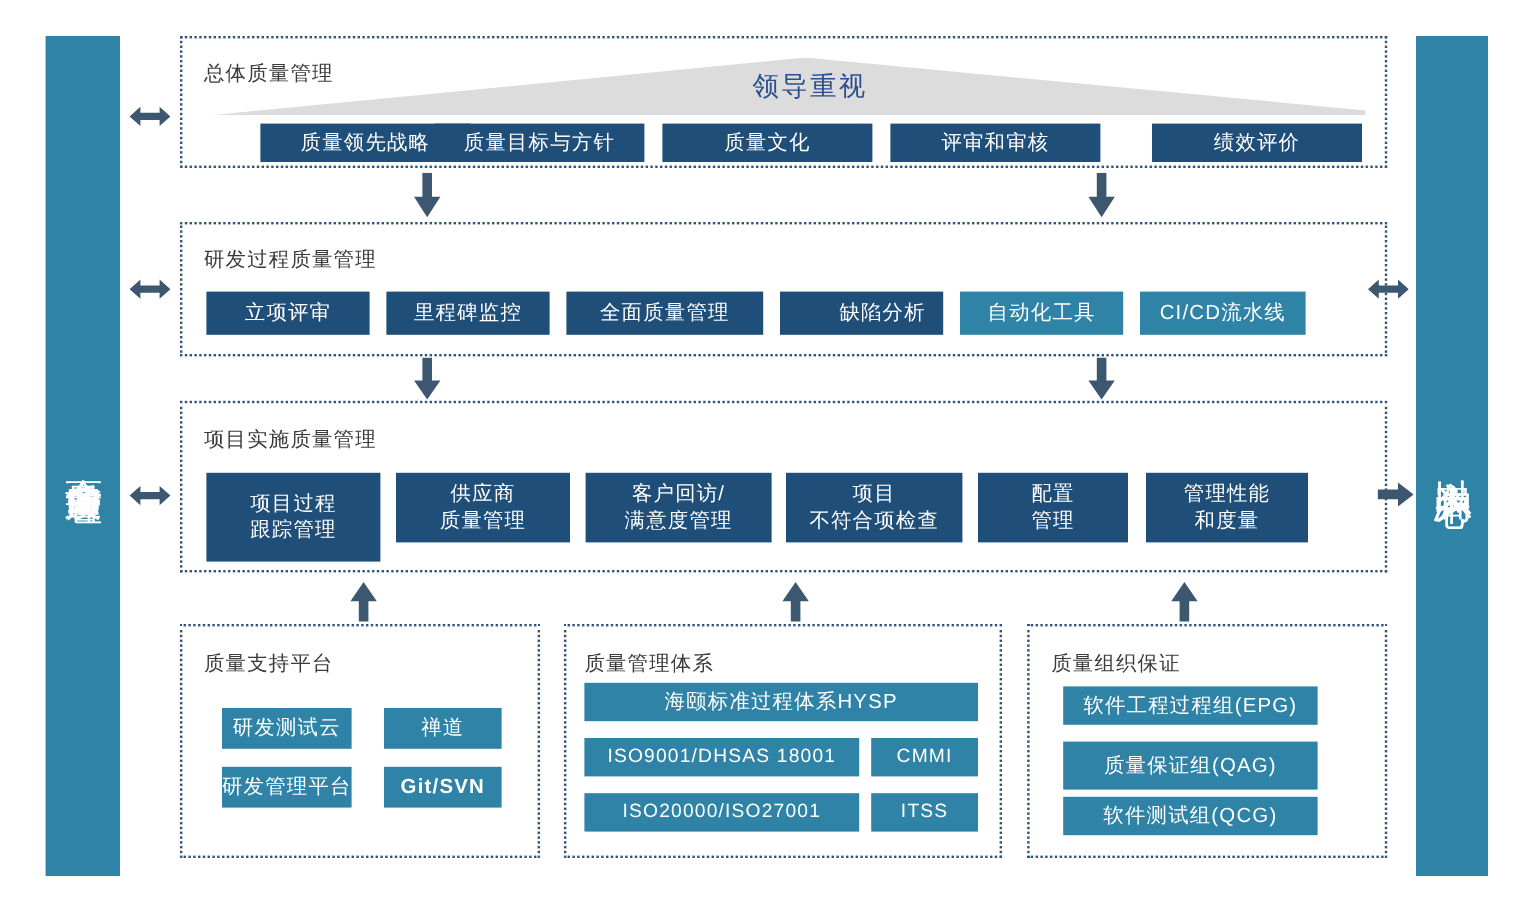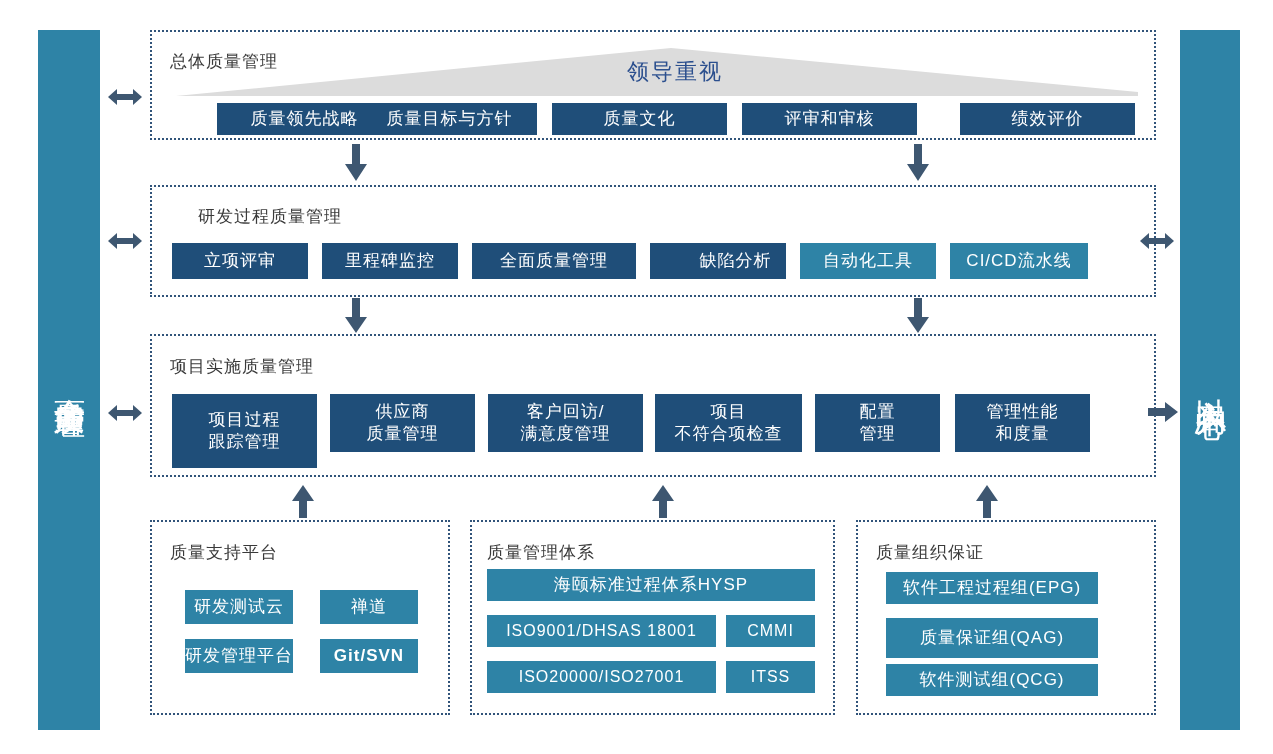--- a/index.html
+++ b/index.html
@@ -108,21 +108,21 @@
   <div class="banner-label" id="banner-label">领导重视</div>
 
   <div class="chip" style="left:172px; top:103px; width:175px; height:32px;margin-left:45px;">质量领先战略</div>
   <div class="chip" style="left:362px; top:103px; width:175px; height:32px;">质量目标与方针</div>
   <div class="chip" style="left:552px; top:103px; width:175px; height:32px;">质量文化</div>
   <div class="chip" style="left:742px; top:103px; width:175px; height:32px;">评审和审核</div>
   <div class="chip" style="left:932px; top:103px; width:175px; height:32px;margin-left:28px;">绩效评价</div>
 
   <div class="panel" id="panel-mid"></div>
 
-  <div class="panel-title" style="left:170px; top:205px;margin-left:28px;">研发过程质量管理</div>
+  <div class="panel-title" style="left:170px; top:205px;">研发过程质量管理</div>
 
   <div class="chip" style="left:172px; top:243px; width:136px; height:36px;">立项评审</div>
   <div class="chip" style="left:322px; top:243px; width:136px; height:36px;">里程碑监控</div>
   <div class="chip" style="left:472px; top:243px; width:164px; height:36px;">全面质量管理</div>
   <div class="chip" style="left:650px; top:243px; width:136px; height:36px;padding-left:35px;">缺陷分析</div>
   <div class="chip teal" style="left:800px; top:243px; width:136px; height:36px;font-family:Liberation Serif, serif;">自动化工具</div>
   <div class="chip teal" style="left:950px; top:243px; width:138px; height:36px;">CI/CD流水线</div>
 
   <div class="panel" id="panel-proj"></div>
 

